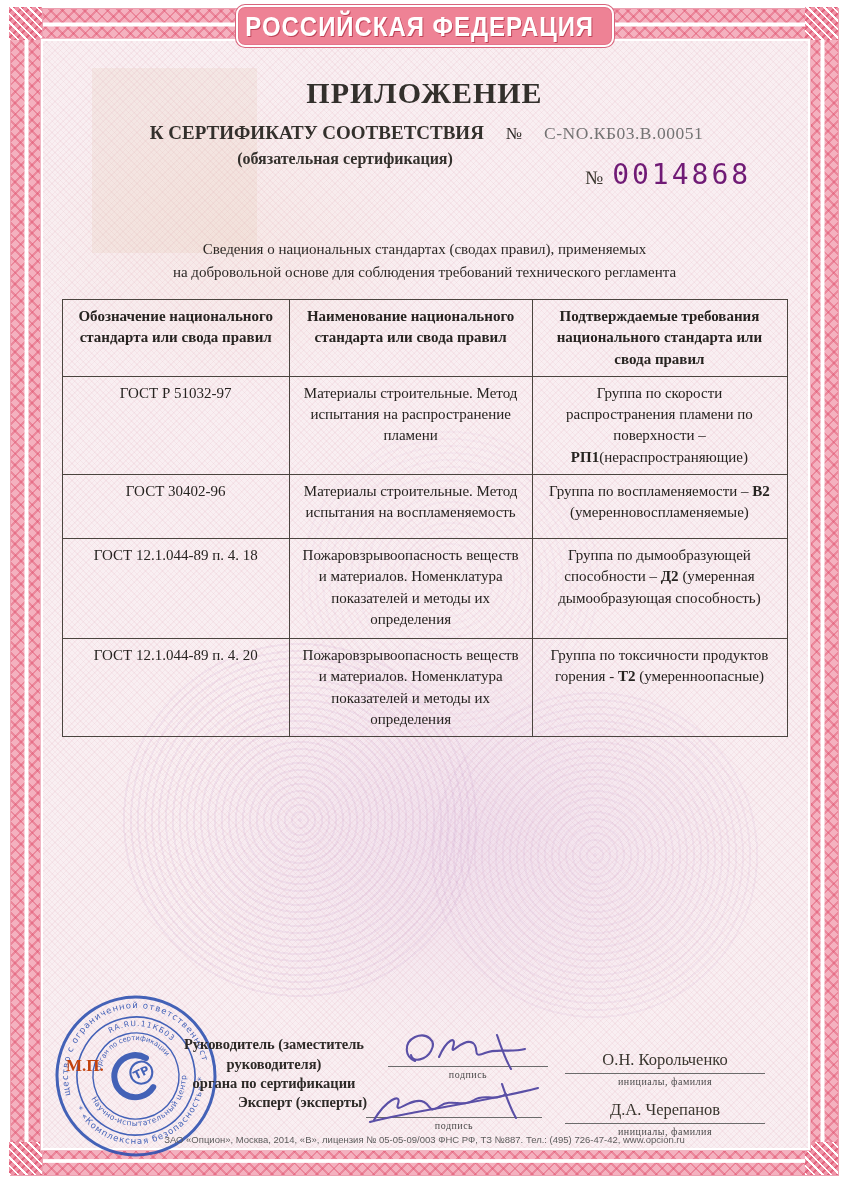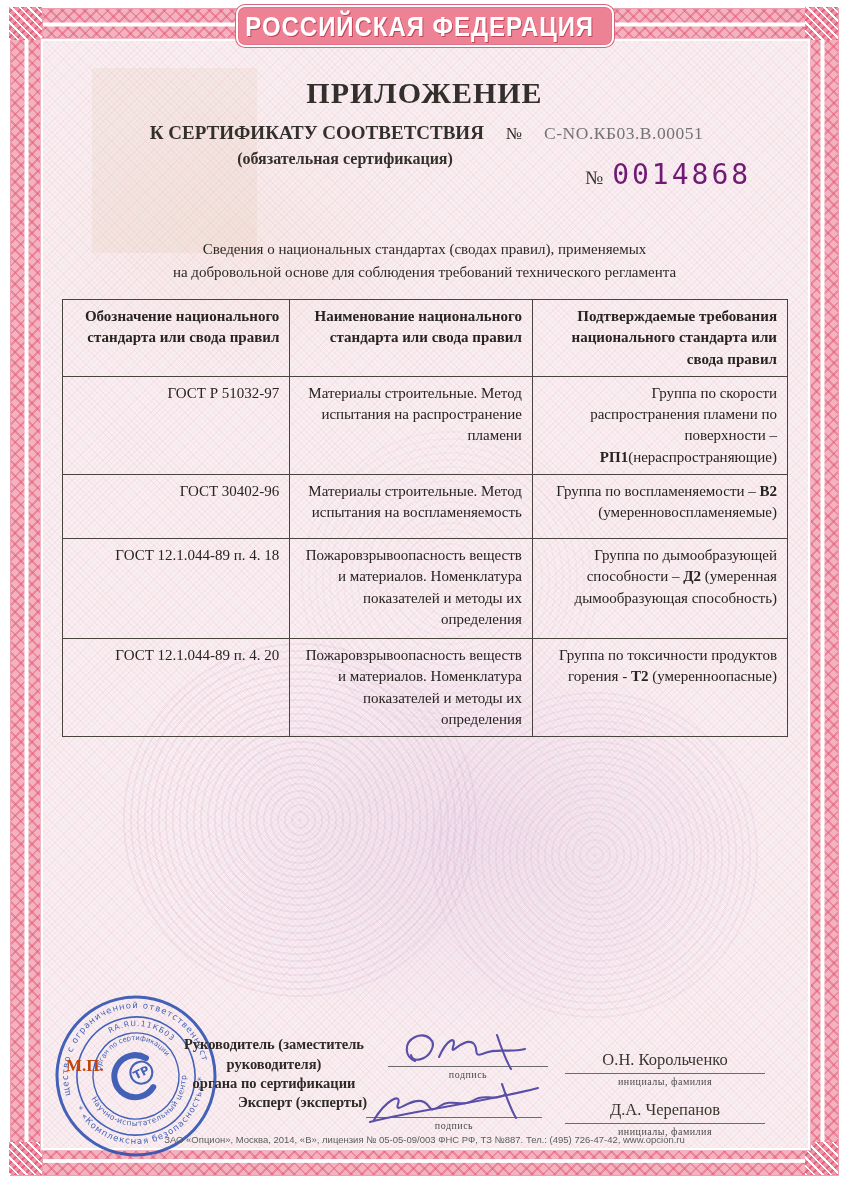--- a/index.html
+++ b/index.html
@@ -63,21 +63,21 @@
   .serial .digits{font-family:"DejaVu Sans Mono",monospace;font-size:28px;
     letter-spacing:3px;color:#701a75;}
 
   .intro{position:absolute;left:0;top:226px;width:100%;text-align:center;
     font-size:15px;line-height:1.55;color:#2c2926;margin-top:12px;}
 
   
   table.std{position:absolute;left:62px;top:299px;width:726px;border-collapse:collapse;
     font-size:15px;line-height:1.42;color:#262320;}
   table.std td,table.std th{border:1.6px solid #4a443e;vertical-align:top;
-    text-align:right;padding:6px 10px 6px 9px;font-weight:400;}
+    text-align:center;padding:6px 10px 6px 9px;font-weight:400;}
   table.std th{font-weight:700;}
   .c1{width:233px;}.c2{width:238px;}.c3{width:249px;}
   .h-row{height:58px;}.r1{height:80px;border-radius:8px;}.r2{height:64px;}.r3{height:100px;}.r4{height:90px;}
   .b{font-weight:700;}
 
   
   .stamp{position:absolute;left:50px;top:990px;width:172px;height:172px;opacity:.88;}
   .mp{position:absolute;left:66px;top:1056px;font-size:17px;font-weight:700;color:#c2410c;z-index:3;}
   .role1{position:absolute;left:146px;top:1035px;width:256px;text-align:center;
     font-size:14.5px;font-weight:700;line-height:1.35;color:#2c2926;z-index:2;}

